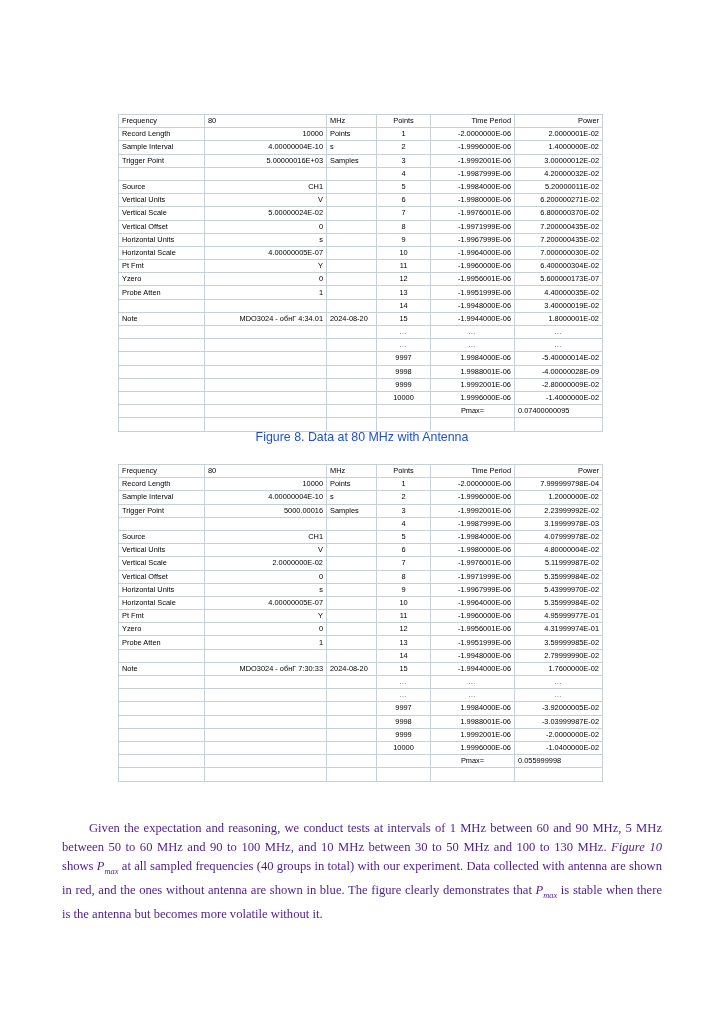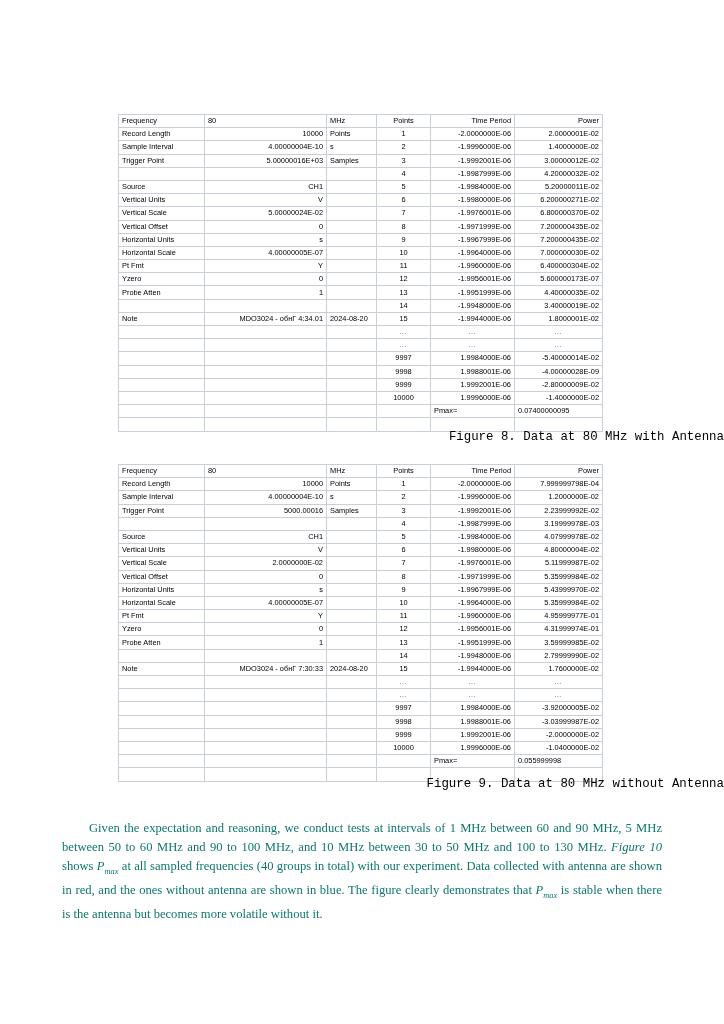--- a/index.html
+++ b/index.html
@@ -69,54 +69,54 @@
   .col-hdr-points { text-align: center; font-weight: bold; }
 
   .num { text-align: right; }
   .ctr { text-align: center; }
   .dots { text-align: center; color: #555; letter-spacing: 1px; }
 
   
   .pmax-label {
     border: 2px solid #333;
     border-right: 1px solid #5a5a5a;
-    text-align: left;
+    text-align: center;
     font-weight: bold;
   }
   .pmax-value {
     border: 2px solid #333;
     border-left: 1px solid #5a5a5a;
     font-weight: bold;
   }
 
   
   .caption {
     position: absolute;
     left: 0;
     width: 724px;
-    text-align: right;
-    font-family: Liberation Mono, monospace;
+    text-align: center;
+    font-family: Liberation Sans, sans-serif;
     font-size: 12.4px;
-    color: #000000;
+    color: #1d4ed8;
   }
   #caption-figure-8 { top: 430px; }
   #caption-figure-9 { top: 777px; }
 
   
   .body-text {
     position: absolute;
     left: 62px;
     top: 806px;
     width: 600px;
     font-family: "Liberation Serif", serif;
     font-size: 12.6px;
     line-height: 19.3px;
     text-align: justify;
     text-indent: 27px;
-    color: #0f766e;
+    color: #4c1d95;
     hyphens: none;
   }
   .body-text i { font-style: italic; }
   .pmax-inline { font-style: italic; }
   .pmax-inline sub {
     font-size: 8.4px;
     font-style: italic;
     vertical-align: sub;
   }
 </style>
@@ -534,19 +534,18 @@
             <td class="num"></td>
             <td></td>
             <td></td>
             <td></td>
             <td></td>
           </tr>
         </tbody>
     </table>
   </div>
 
-  <div class="caption" id="caption-figure-9">Figure 9. Data at 80 MHz without Antenna</div>
 
   <p class="body-text">
     <span>Given the expectation and reasoning, we conduct tests at intervals of 1 MHz between 60 and 90 MHz, 5 MHz between 50 to 60 MHz and 90 to 100 MHz, and 10 MHz between 30 to 50 MHz and 100 to 130 MHz. </span><i>Figure 10</i><span> shows </span><span class="pmax-inline"><span>P</span><sub>max</sub></span><span> at all sampled frequencies (40 groups in total) with our experiment. Data collected with antenna are shown in red, and the ones without antenna are shown in blue. The figure clearly demonstrates that </span><span class="pmax-inline"><span>P</span><sub>max</sub></span><span> is stable when there is the antenna but becomes more volatile without it.</span>
   </p>
 
 </div>
 
 </body></html>

